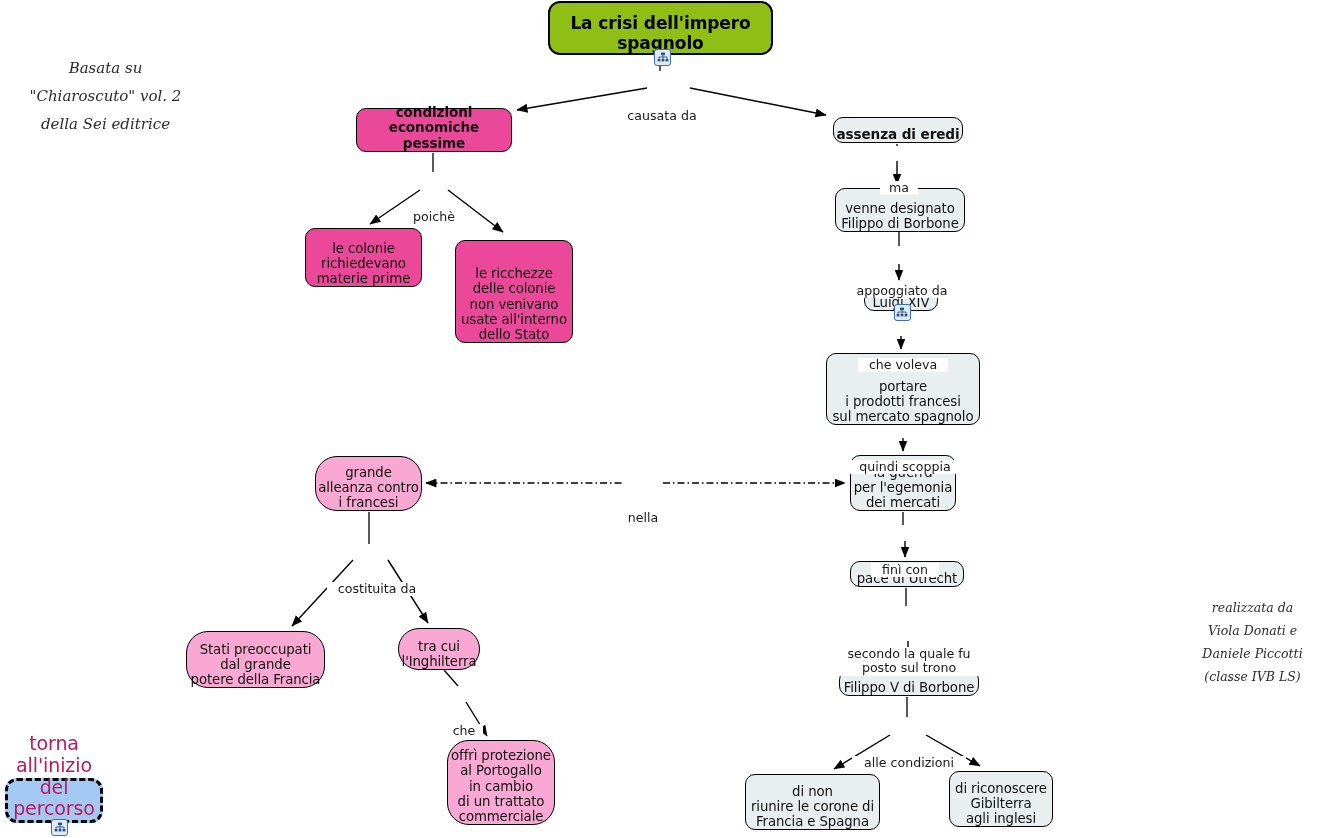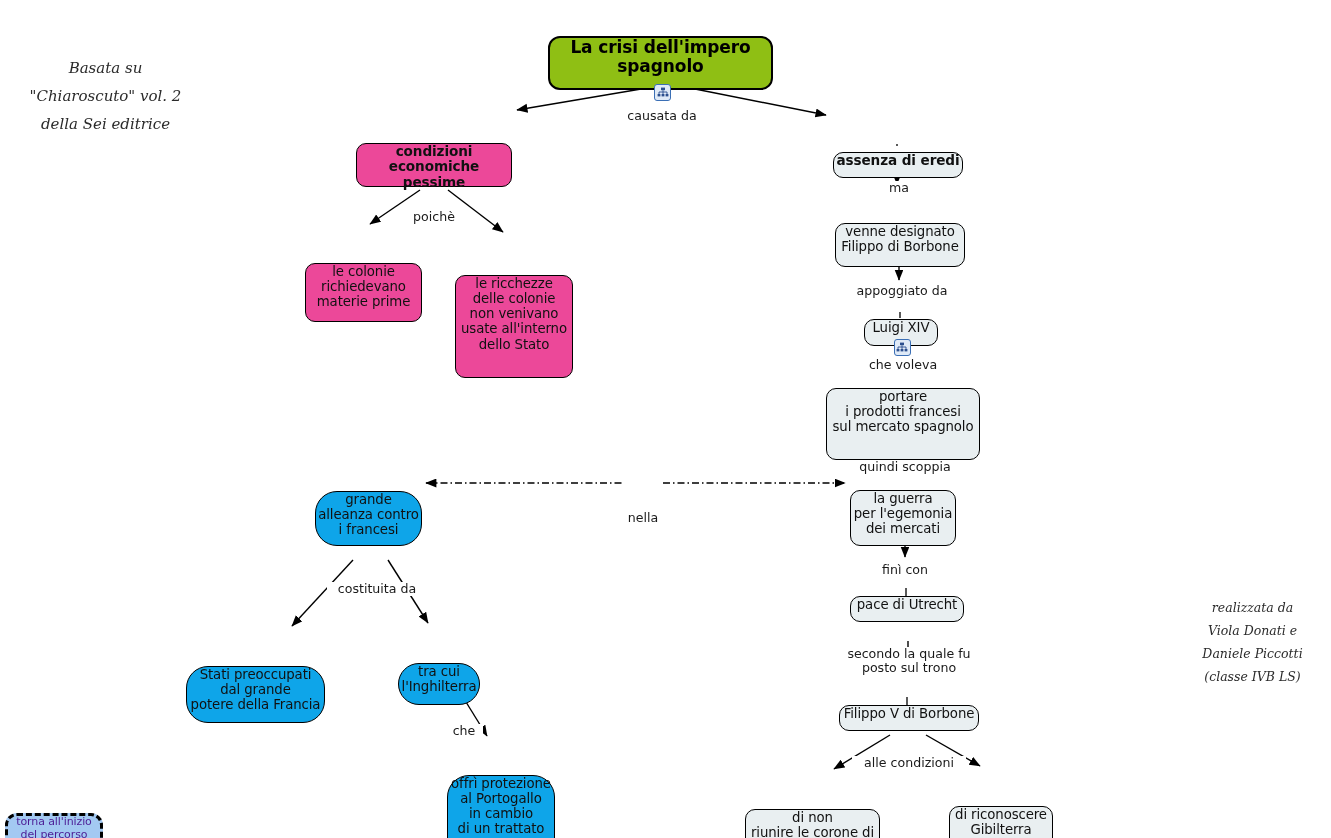--- a/index.html
+++ b/index.html
@@ -20,30 +20,29 @@
     left: 0;
     top: 0;
     width: 1331px;
     height: 838px;
     pointer-events: none;
   }
   .node {
     position: absolute;
     box-sizing: border-box;
     display: flex;
-    align-items: flex-start;
+    align-items: flex-end;
     justify-content: center;
     text-align: center;
     border: 1.4px solid #000000;
     border-radius: 9px;
     line-height: 1.14;
     color: #111111;
     white-space: pre-line;
     letter-spacing: -0.1px;
-    margin-top: 35px;
   }
   .node.green {
     background: #8fbf14;
     border: 2px solid #000000;
     border-radius: 12px;
     font-weight: bold;
     font-size: 17px;
     color: #000000;
   }
   .node.orange {
@@ -58,30 +57,30 @@
   .node.blue {
     background: #e9eff1;
     border-radius: 10px;
     font-size: 13.3px;
   }
   .node.blue.bold {
     font-weight: bold;
     font-size: 13.6px;
   }
   .node.white {
-    background: #0ea5e9;
+    background: #f9a8d4;
     border-radius: 22px;
     font-size: 13.3px;
   }
   .node.retbtn {
     background: #a3c9f2;
     border: 3.5px dashed #000000;
     border-radius: 12px;
-    font-size: 11px;
-    color: #4c1d95;
+    font-size: 19px;
+    color: #be185d;
   }
   .edge-label {
     position: absolute;
     font-size: 12.6px;
     color: #1a1a1a;
     text-align: center;
     white-space: pre-line;
     line-height: 1.15;
     background: #ffffff;
     padding: 0 2px;

